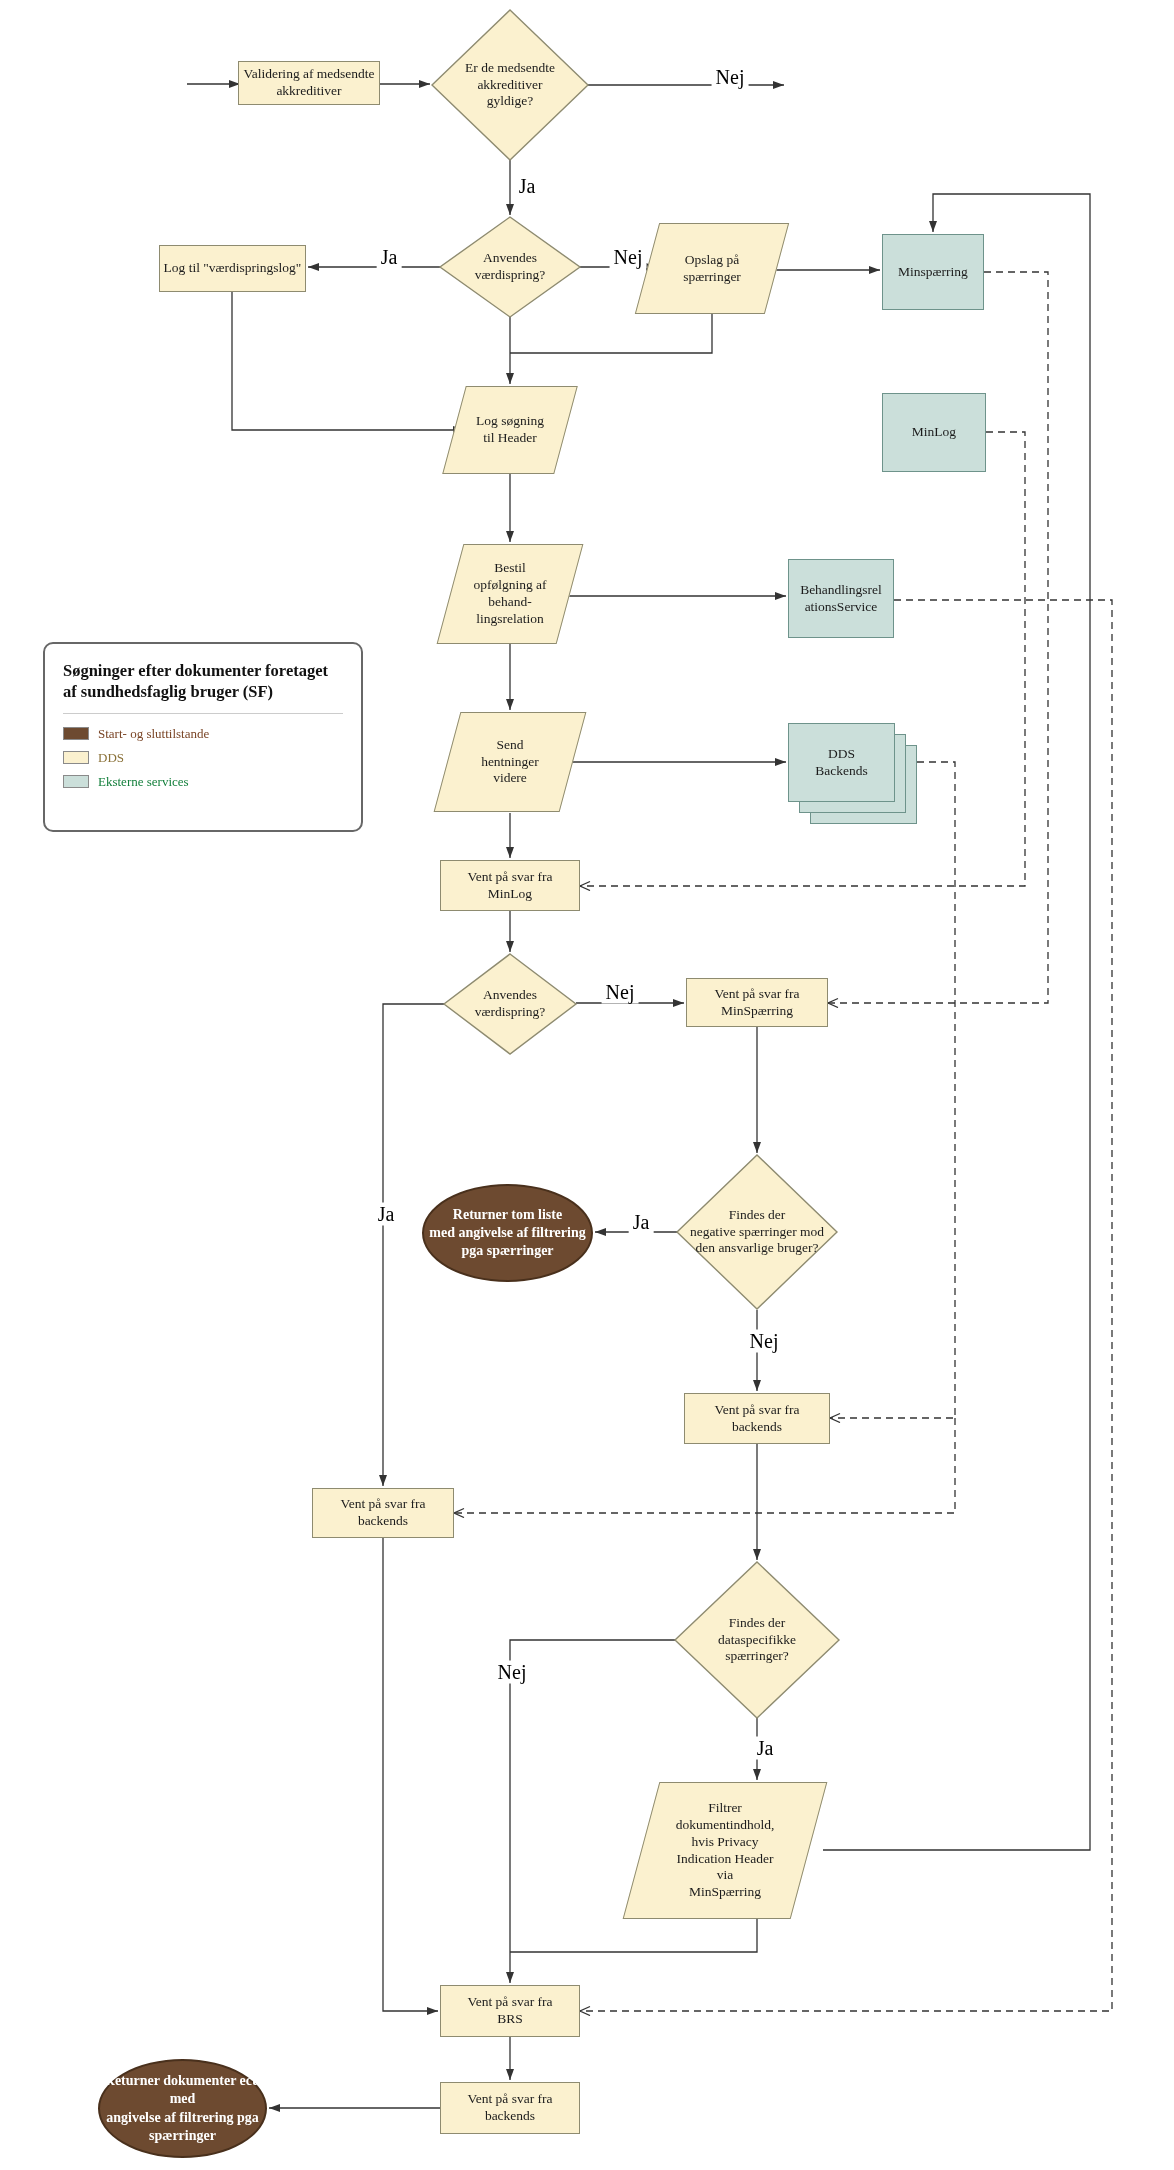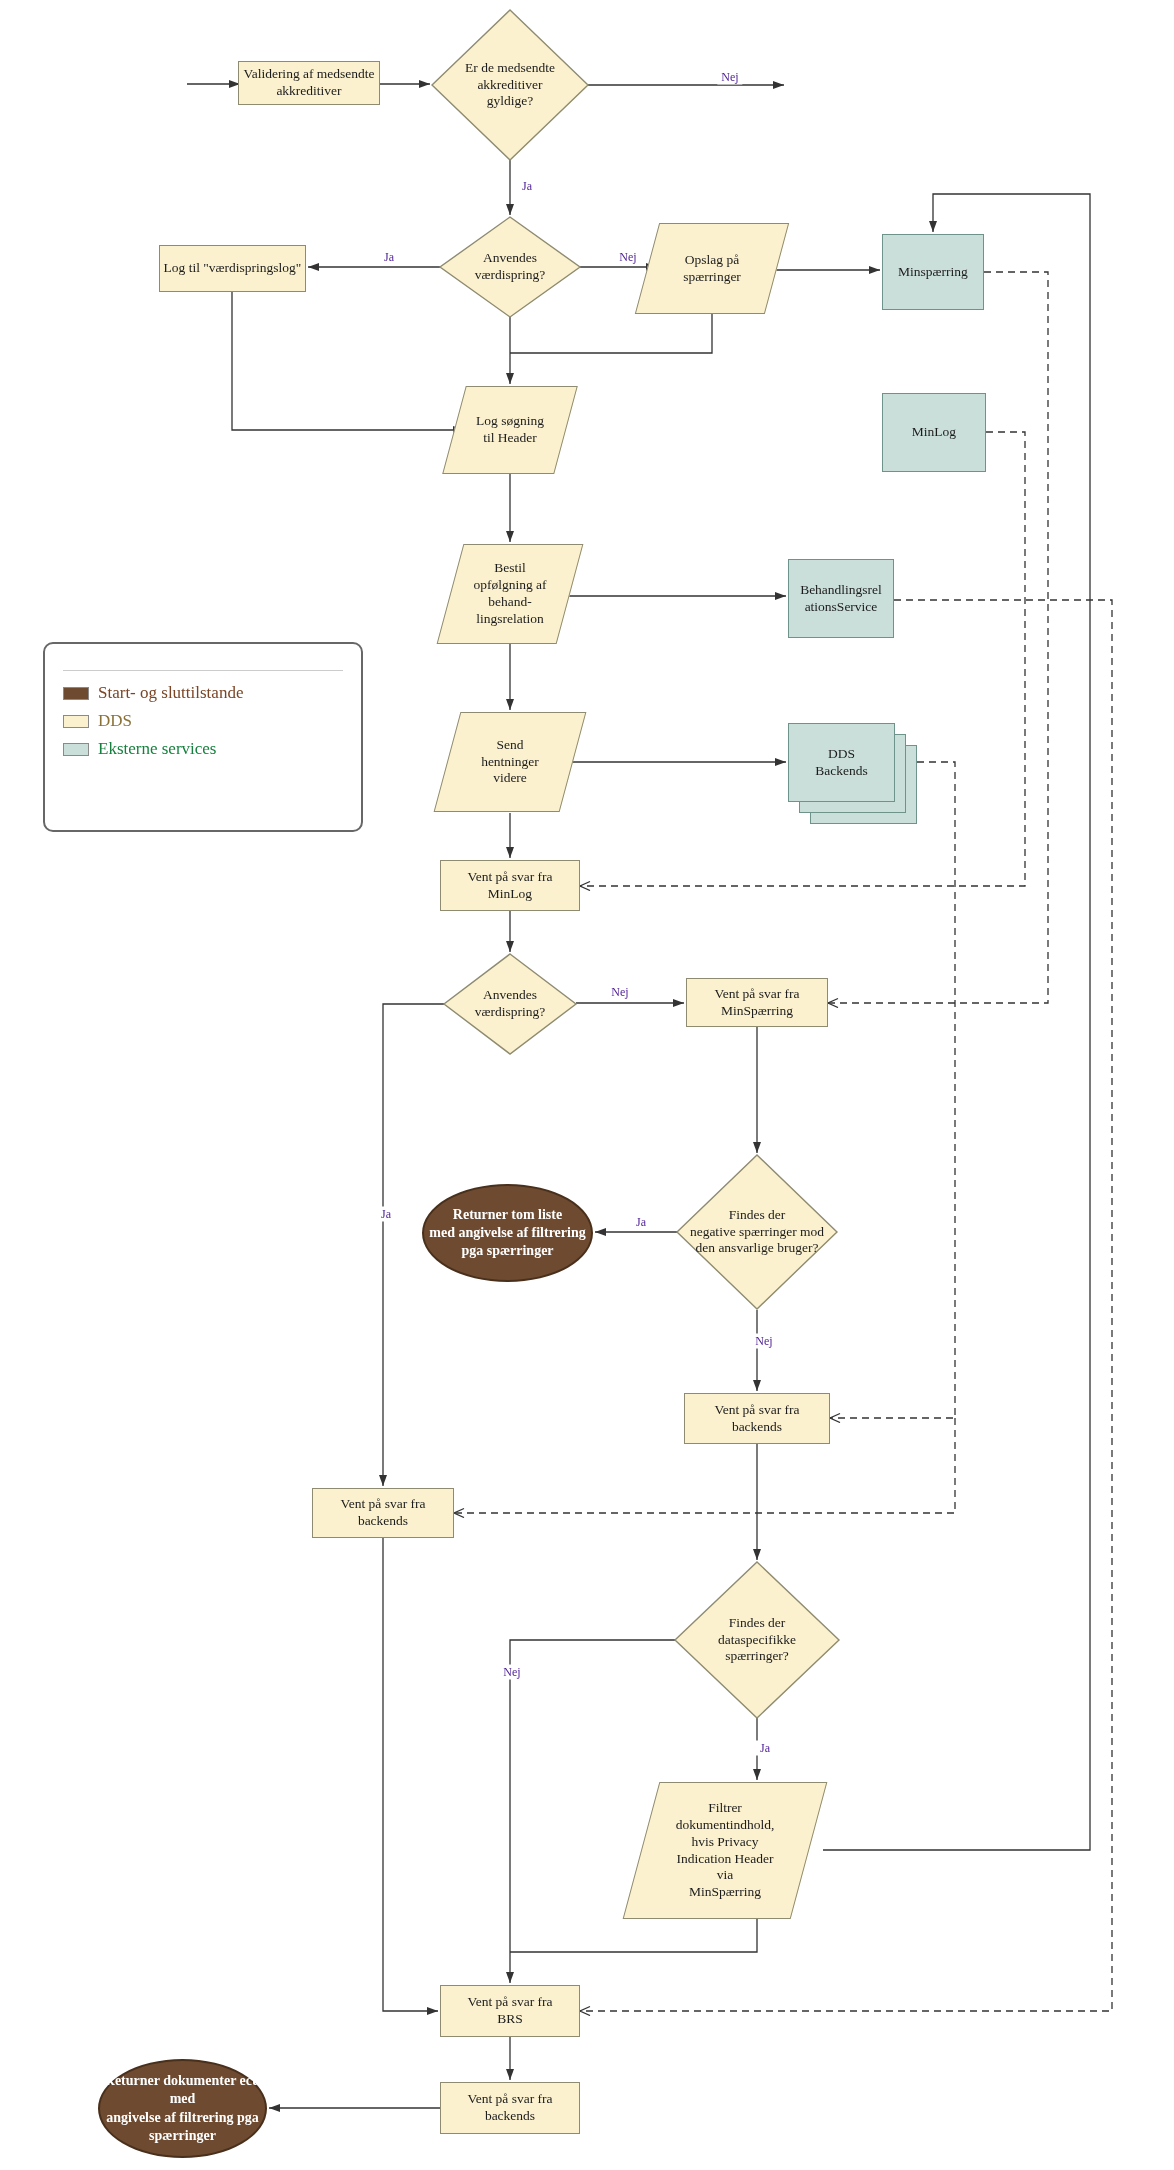--- a/index.html
+++ b/index.html
@@ -15,28 +15,28 @@
   .ellipse{border-radius:50%}
   .brown{background:#6D4A30;border:2px solid #49301C;color:#fff;font-weight:bold;font-size:14px;line-height:1.3}
   .brown.big{font-size:13px}
   .diamond>svg{position:absolute;left:0;top:0;width:100%;height:100%;overflow:visible}
   .diamond polygon{fill:#FBF1CF;stroke:#8E8B70;stroke-width:1.4}
   .para .shape{position:absolute;left:0;top:0;right:0;bottom:0;background:#FBF1CF;
                border:1.4px solid #8E8B70;transform:skewX(-15deg)}
   .stack{position:absolute;width:107px;height:79px}
   .front{display:flex;align-items:center;justify-content:center}
   .elabel{position:absolute;transform:translate(-50%,-50%);background:#fff;
-          padding:0 4px;font-size:12px;color:#4c1d95;z-index:3}
+          padding:0 4px;font-size:20px;color:#000000;z-index:3}
   .legend{position:absolute;left:43px;top:642px;width:320px;height:190px;border:2px solid #676767;
           border-radius:10px;background:#fff;padding:16px 18px;z-index:2}
   .legend h3{font-size:16.5px;line-height:1.3;color:#111;margin-bottom:8px}
   .legend .divider{height:1px;background:#ccc;margin:10px 0 12px 0}
   .legend .item{display:flex;align-items:center;gap:9px;margin:8px 0}
   .legend .swatch{width:26px;height:13px;border:1px solid #8a8a8a;flex:0 0 auto}
-  .legend .txt{font-size:17px}
+  .legend .txt{font-size:13px}
   .lc1{color:#7a4526}.lc2{color:#8a7138}.lc3{color:#15803d}
 </style>
 </head>
 <body>
 
 <div class="canvas">
 
   <svg class="edges" viewBox="0 0 1174 2170">
     <defs>
       <marker id="ah" markerUnits="userSpaceOnUse" markerWidth="14" markerHeight="10" refX="11" refY="4" orient="auto">
@@ -246,20 +246,21 @@
   <div class="elabel" style="left:389px;top:257px">Ja</div>
   <div class="elabel" style="left:628px;top:257px">Nej</div>
   <div class="elabel" style="left:620px;top:992px">Nej</div>
   <div class="elabel" style="left:386px;top:1214px">Ja</div>
   <div class="elabel" style="left:641px;top:1222px">Ja</div>
   <div class="elabel" style="left:764px;top:1341px">Nej</div>
   <div class="elabel" style="left:512px;top:1672px">Nej</div>
   <div class="elabel" style="left:765px;top:1748px">Ja</div>
 
   <div class="legend">
+    <h3>Søgninger efter dokumenter foretaget af sundhedsfaglig bruger (SF)</h3>
     <div class="divider"></div>
     <div class="item">
       <span class="swatch" style="background-color: rgb(109, 74, 48);"></span>
       <span class="txt lc1">Start- og sluttilstande</span>
     </div>
     <div class="item">
       <span class="swatch" style="background-color: rgb(251, 241, 207);"></span>
       <span class="txt lc2">DDS</span>
     </div>
     <div class="item">

